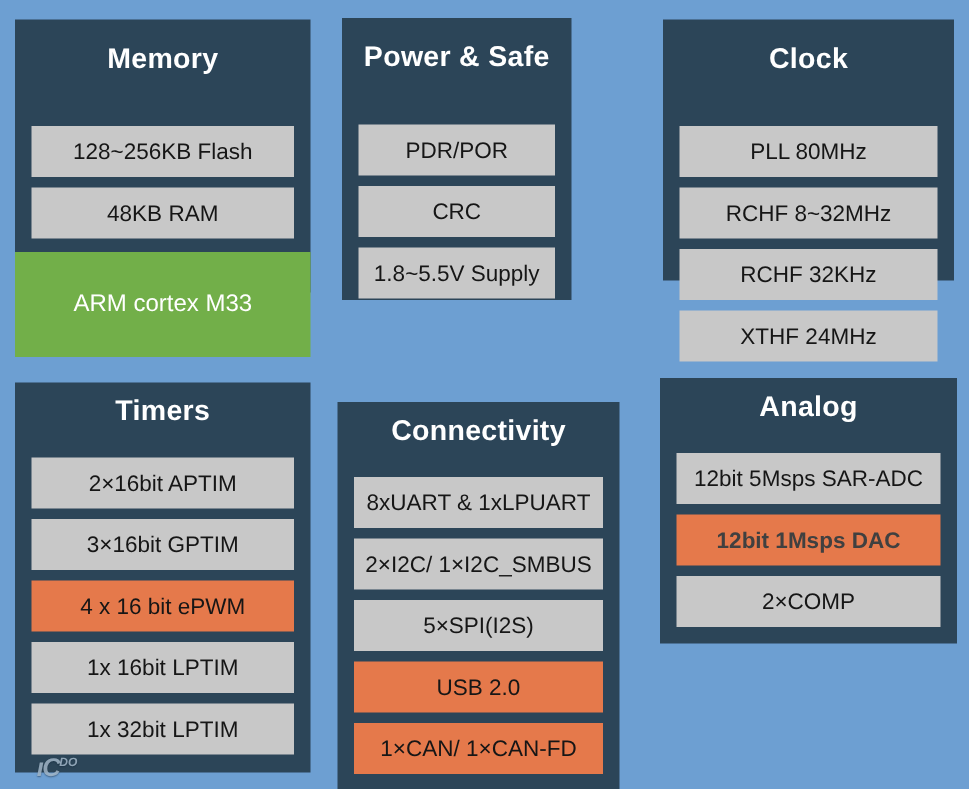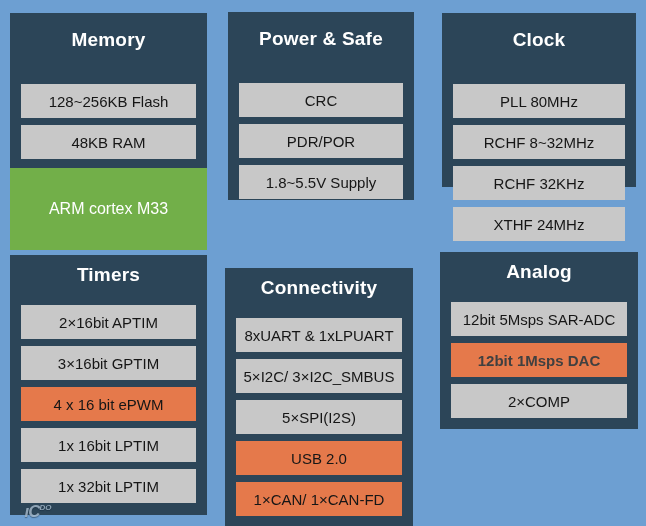--- a/index.html
+++ b/index.html
@@ -17,21 +17,21 @@
   .items{display:flex;flex-direction:column;gap:7px;padding:0 11px;margin-top:33px;}
   .panel.bottom .items{margin-top:19px;}
   .item{
     height:34px;background:var(--item,#C8C8C8);color:#161616;
     display:flex;align-items:center;justify-content:center;
     font-size:15px;white-space:nowrap;
   }
   .item.orange{background:var(--orange,#E5794B);}
   .item.white{color:#404040;font-weight:bold;}
   .green-box{
-    position:absolute;left:10px;top:168px;width:197px;height:82px;
+    position:absolute;left:10px;top:168px;width:197px;height:70px;
     background:var(--green,#72AF49);color:#fff;
     display:flex;align-items:center;justify-content:center;font-size:16px;
   }
   .watermark{
     position:absolute;left:6px;top:502px;height:20px;
     display:flex;align-items:center;gap:5px;
     color:rgba(170,190,208,0.8);
     text-shadow:0 1px 1px rgba(15,35,55,0.45);
     font-size:15px;letter-spacing:1px;flex-direction:column;
   }
@@ -48,25 +48,25 @@
   <section class="panel top" style="left:10px;top:13px;width:197px;height:182px">
     <h2 class="title">Memory</h2>
     <div class="items">
       <div class="item">128~256KB Flash</div>
       <div class="item">48KB RAM</div>
     </div>
   </section>
 
   <div class="green-box">ARM cortex M33</div>
 
-  <section class="panel top" style="left:228px;top:12px;width:186px;height:188px">
+  <section class="panel top" style="left:228px;top:12px;width:153px;height:188px">
     <h2 class="title">Power &amp; Safe</h2>
     <div class="items">
+      <div class="item">PDR/POR</div>
       <div class="item">CRC</div>
-      <div class="item">PDR/POR</div>
       <div class="item">1.8~5.5V Supply</div>
     </div>
   </section>
 
   <section class="panel top" style="left:442px;top:13px;width:194px;height:174px">
     <h2 class="title">Clock</h2>
     <div class="items">
       <div class="item">PLL 80MHz</div>
       <div class="item">RCHF 8~32MHz</div>
       <div class="item">RCHF 32KHz</div>
@@ -82,21 +82,21 @@
       <div class="item orange">4 x 16 bit ePWM</div>
       <div class="item">1x 16bit  LPTIM</div>
       <div class="item">1x 32bit  LPTIM</div>
     </div>
   </section>
 
   <section class="panel bottom" style="left:225px;top:268px;width:188px;height:260px">
     <h2 class="title">Connectivity</h2>
     <div class="items">
       <div class="item">8xUART &amp; 1xLPUART</div>
-      <div class="item">5×I2C/ 3×I2C_SMBUS</div>
+      <div class="item">2×I2C/ 1×I2C_SMBUS</div>
       <div class="item">5×SPI(I2S)</div>
       <div class="item orange">USB 2.0</div>
       <div class="item orange">1×CAN/ 1×CAN-FD</div>
     </div>
   </section>
 
   <section class="panel bottom" style="left:440px;top:252px;width:198px;height:177px">
     <h2 class="title">Analog</h2>
     <div class="items">
       <div class="item">12bit 5Msps SAR-ADC</div>

